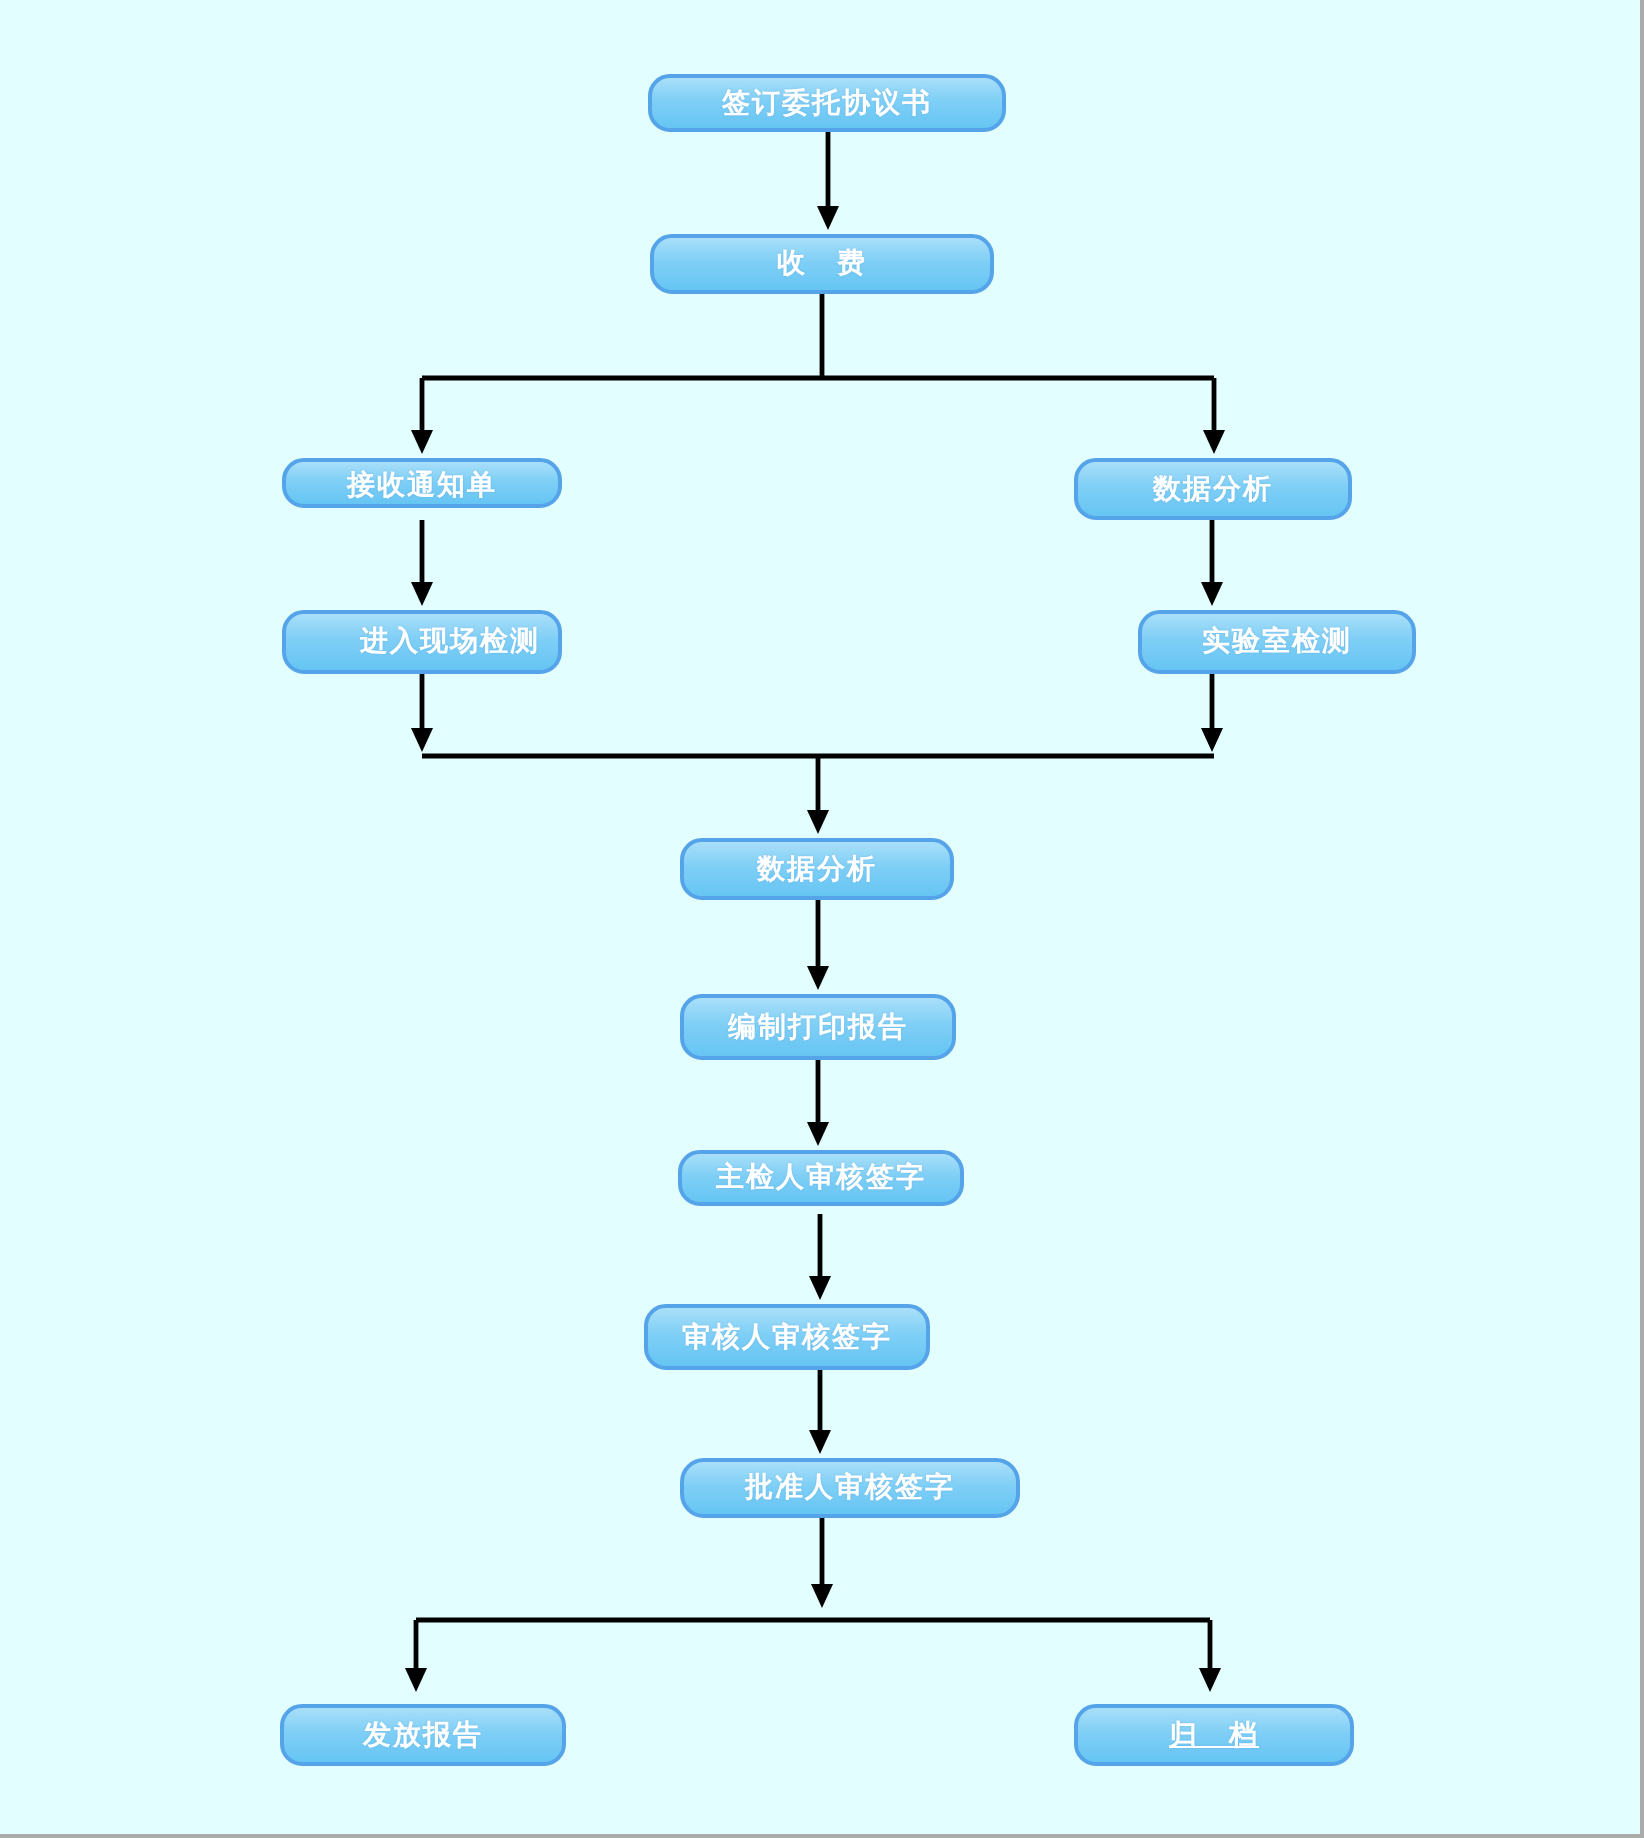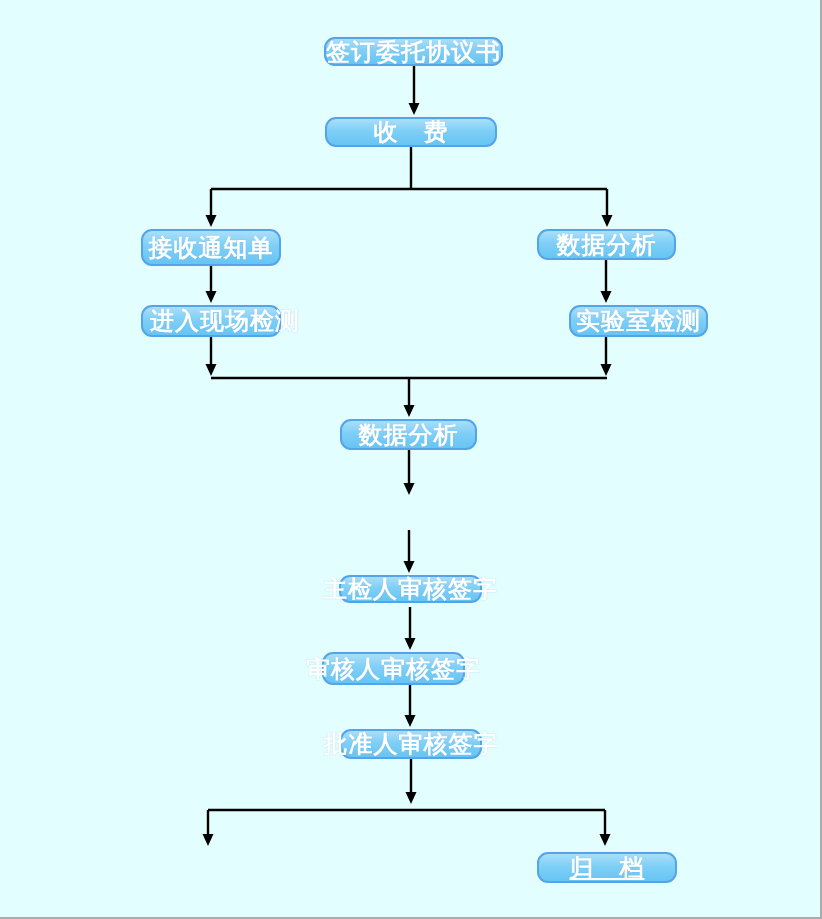--- a/index.html
+++ b/index.html
@@ -24,21 +24,21 @@
     position: absolute;
     display: flex;
     align-items: center;
     justify-content: center;
     box-sizing: border-box;
     border: 2px solid #55a4ea;
     border-radius: 11px;
     background: linear-gradient(180deg, #a9dff9 0%, #7fcff6 45%, #66c5f3 100%);
     color: #ffffff;
     font-weight: bold;
-    font-size: 24px;
+    font-size: 14px;
     letter-spacing: 1px;
     white-space: pre;
     text-shadow: 0 0 1px rgba(90,160,220,0.55);
   }
 </style>
 </head>
 <body>
 
 <div class="canvas">
 
@@ -90,51 +90,57 @@
   </svg>
 
   <div class="node" style="left:324px; top:37px;  width:179px; height:29px;">
     <span>签订委托协议书</span>
   </div>
 
   <div class="node" style="left:325px; top:117px; width:172px; height:30px;font-family:Liberation Serif, serif;">
     <span>收　费</span>
   </div>
 
-  <div class="node" style="left:141px; top:229px; width:140px; height:37px;">
+  <div class="node" style="left:141px; top:229px; width:140px; height:25px;align-items:flex-end;">
     <span>接收通知单</span>
   </div>
 
   <div class="node" style="left:537px; top:229px; width:139px; height:31px;">
     <span>数据分析</span>
   </div>
 
   <div class="node" style="left:141px; top:305px; width:140px; height:32px;padding-left:28px;">
     <span>进入现场检测</span>
   </div>
 
   <div class="node" style="left:537px; top:305px; width:139px; height:32px;margin-left:32px;">
     <span>实验室检测</span>
   </div>
 
   <div class="node" style="left:340px; top:419px; width:137px; height:31px;">
     <span>数据分析</span>
   </div>
 
+  <div class="node" style="left:340px; top:497px; width:138px; height:33px;">
+    <span>编制打印报告</span>
+  </div>
 
   <div class="node" style="left:339px; top:575px; width:143px; height:28px;">
     <span>主检人审核签字</span>
   </div>
 
   <div class="node" style="left:322px; top:652px; width:143px; height:33px;">
     <span>审核人审核签字</span>
   </div>
 
-  <div class="node" style="left:340px; top:729px; width:142px; height:30px;">
+  <div class="node" style="left:340px; top:729px; width:170px; height:30px;border-radius:12px;">
     <span>批准人审核签字</span>
   </div>
 
+  <div class="node" style="left:140px; top:852px; width:143px; height:31px;">
+    <span>发放报告</span>
+  </div>
 
   <div class="node" style="left:537px; top:852px; width:140px; height:31px;text-decoration:underline;">
     <span>归　档</span>
   </div>
 
 </div>
 
 </body></html>

